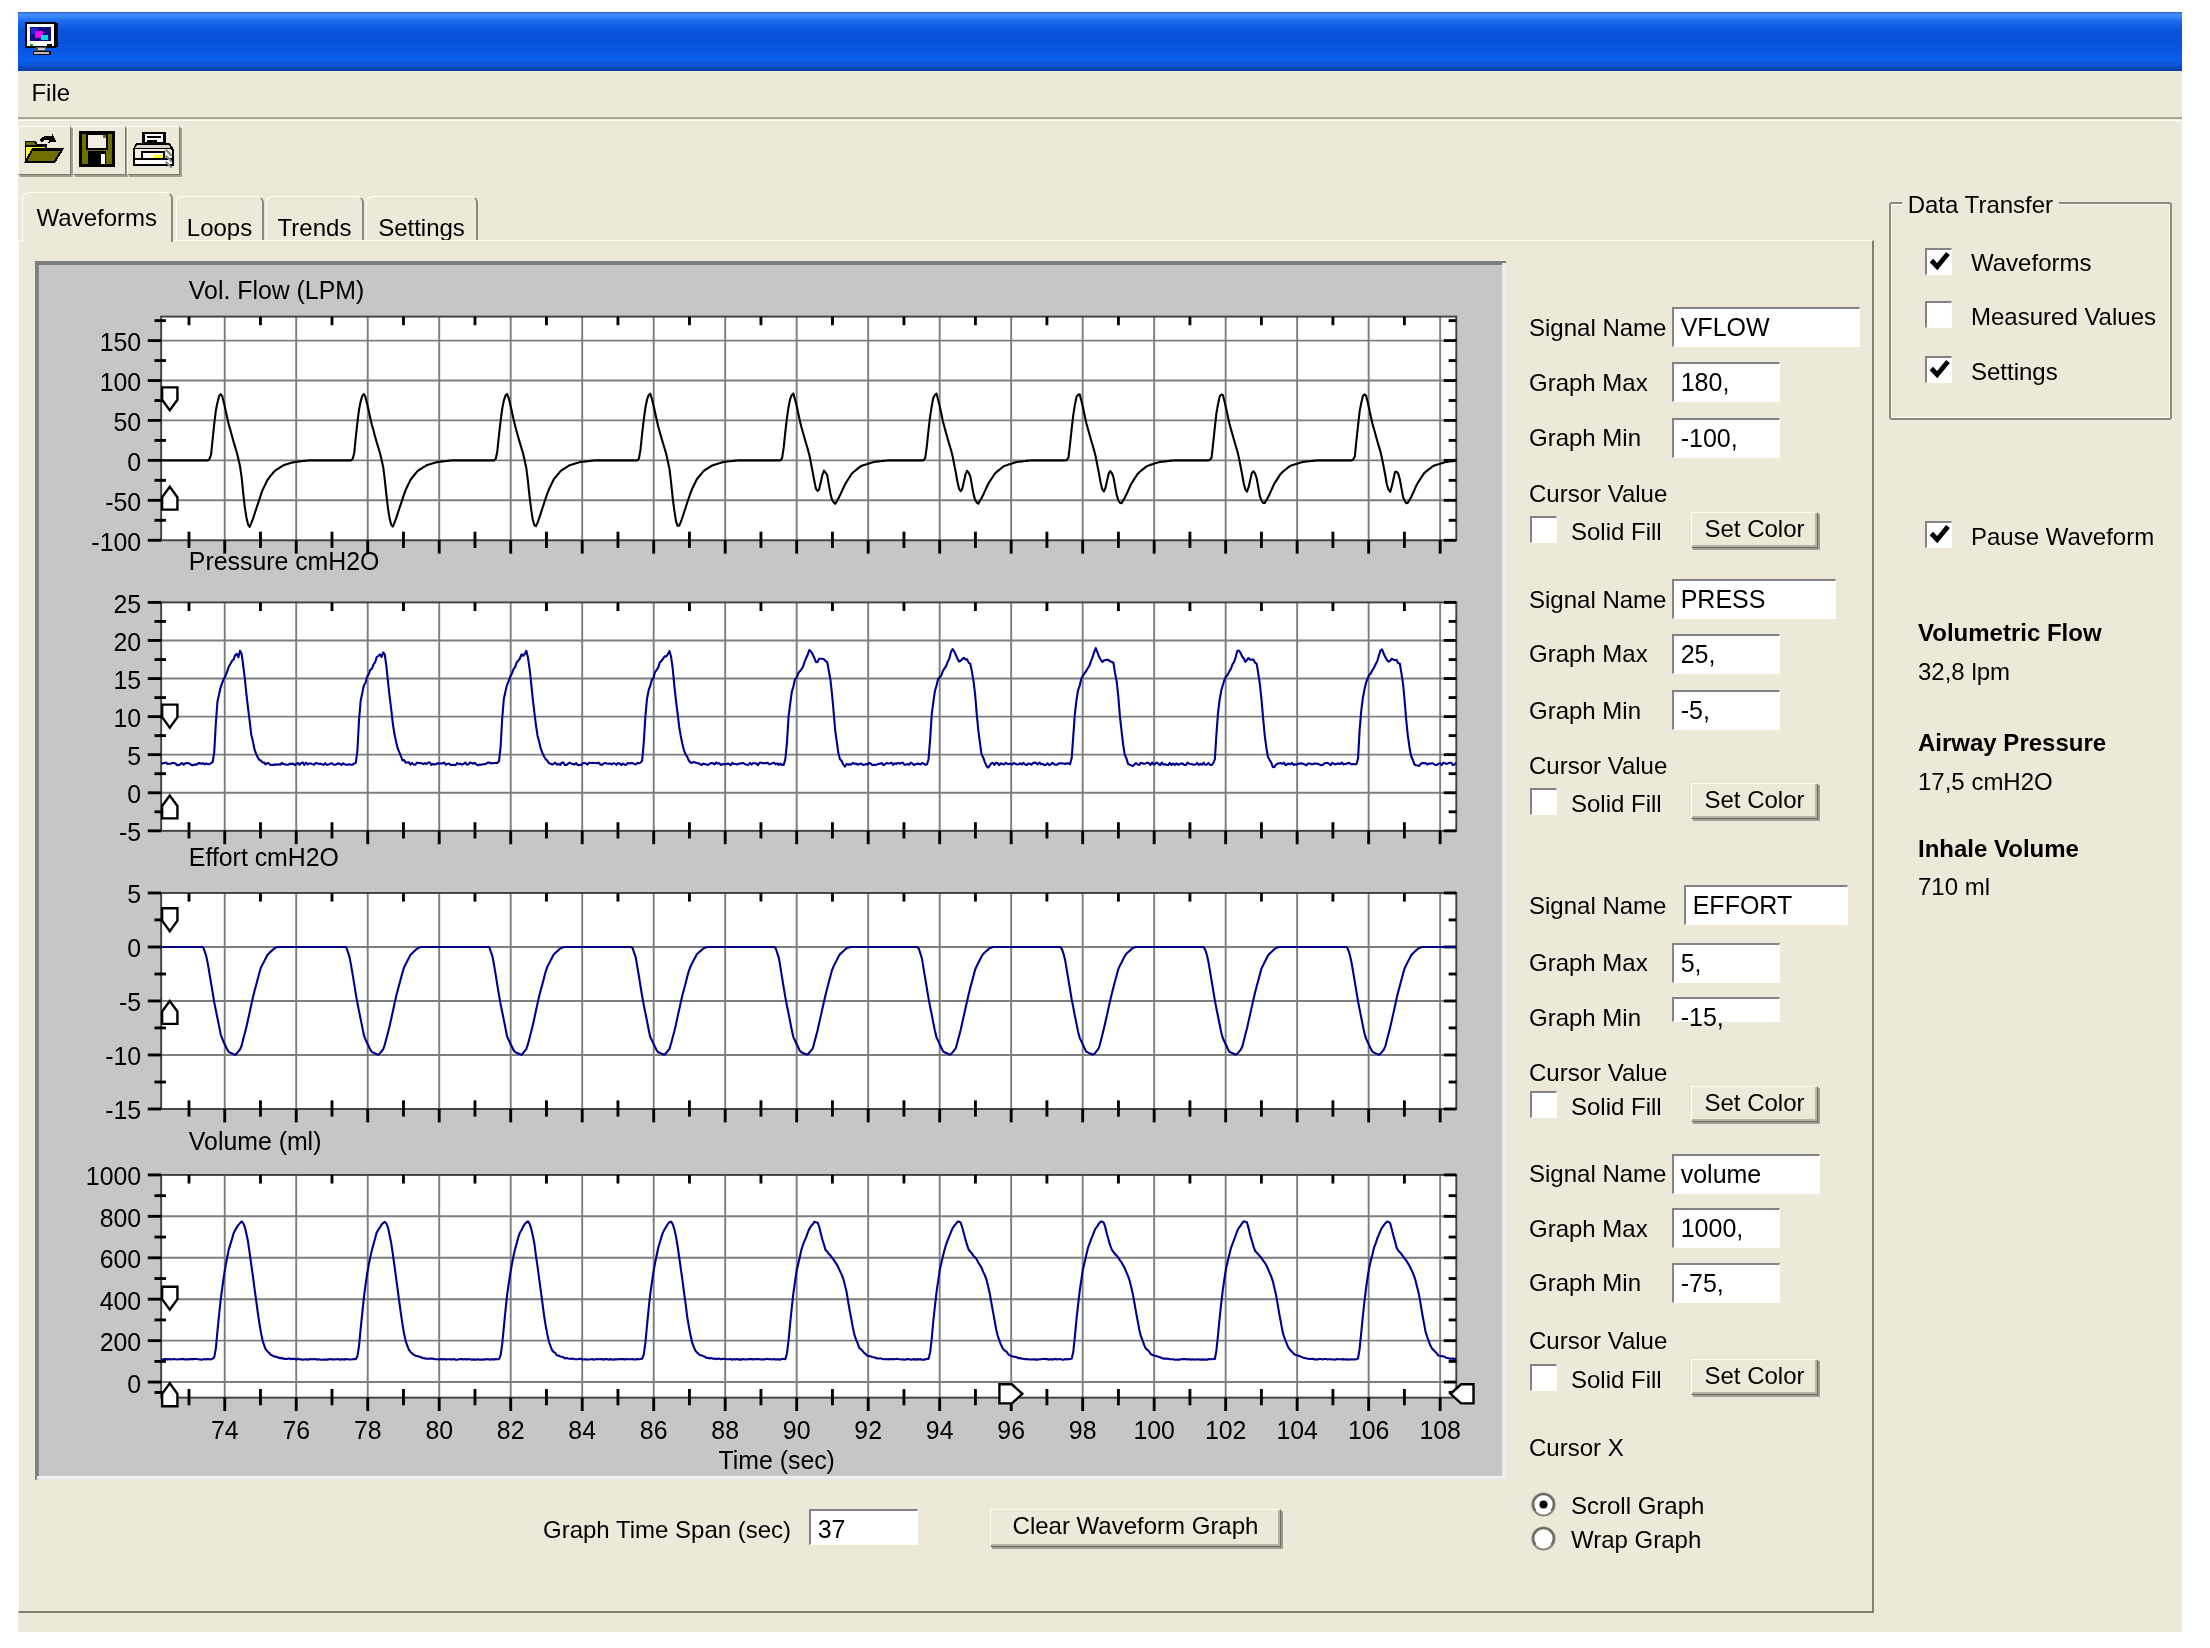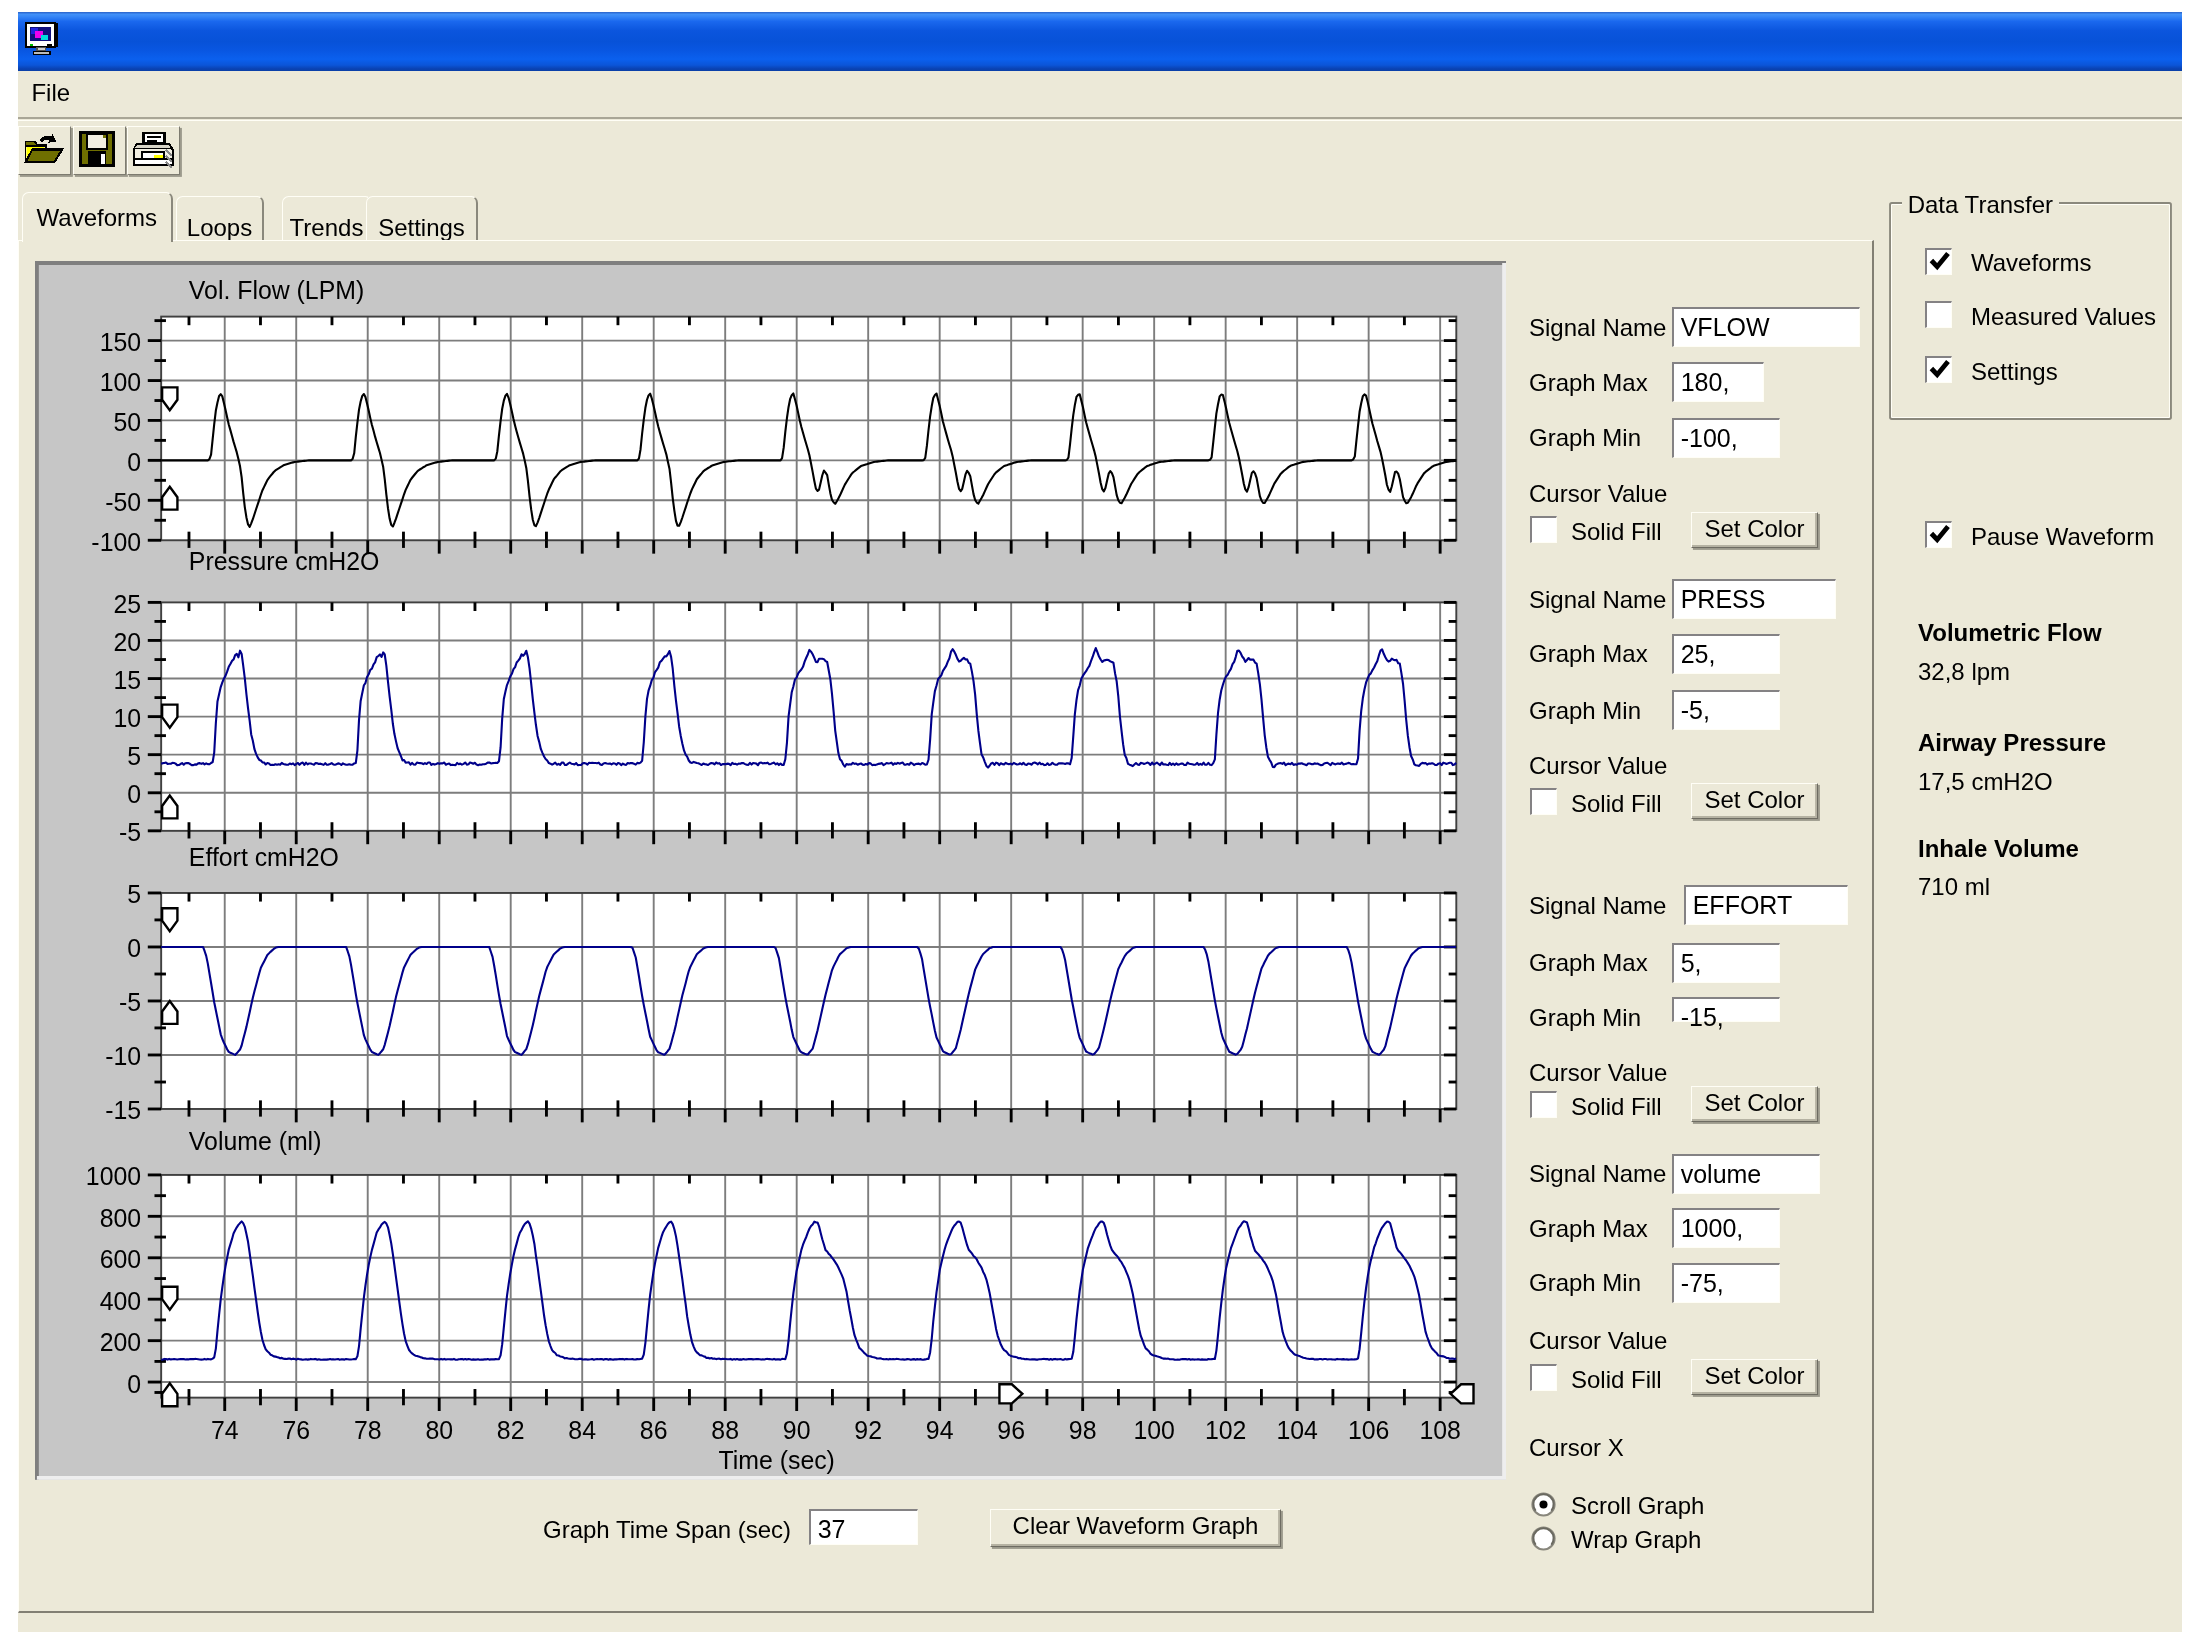--- a/index.html
+++ b/index.html
@@ -82,21 +82,21 @@
 <path d="M1,12.6 l16.8,0 l0,2.6 l-16.8,0 z" fill="#fff" stroke="#000" stroke-width="0.9"></path>
 <path d="M14.5,8.4 l2.6,2.6 m-2.6,0 l2.6,2.6 m-2.6,0 l2.6,2.6" stroke="#888" stroke-width="1.1" fill="none"></path>
 </svg>
     </div>
 <div class="abs tab" id="tabactive" style="left:3.8px;width:151px">
       <div style="margin-top:11.5px">Waveforms</div>
     </div>
 <div class="abs tab" style="left:158px;width:88px">
       <div>Loops</div>
     </div>
-<div class="abs tab" style="left:264px;width:90px">
+<div class="abs tab" style="left:248px;width:98px">
       <div>Trends</div>
     </div>
 <div class="abs tab" style="left:348px;width:112px">
       <div>Settings</div>
     </div>
 <div id="tabpage" class="abs"></div>
 </div>
 <svg width="1471" height="1219" style="position:absolute;left:35px;top:261px" viewBox="0 0 1539 1275">
 <rect x="0" y="0" width="1539" height="1275" fill="#c6c6c6"></rect>
 <path d="M0,1275 L0,0 L1539,0" stroke="#7f7f7f" stroke-width="8" fill="none"></path>
@@ -637,21 +637,21 @@
 <path d="M133,677 h16 v13 l-8,11 l-8,-11 z" fill="#fff" stroke="#000" stroke-width="2.5"></path>
 <path d="M133,798 h16 v-13 l-8,-11 l-8,11 z" fill="#fff" stroke="#000" stroke-width="2.5"></path>
 <path d="M133,1073 h16 v13 l-8,11 l-8,-11 z" fill="#fff" stroke="#000" stroke-width="2.5"></path>
 <path d="M133,1198 h16 v-13 l-8,-11 l-8,11 z" fill="#fff" stroke="#000" stroke-width="2.5"></path>
 <path d="M1009,1175 h13 l11,10 l-11,10 h-13 z" fill="#fff" stroke="#000" stroke-width="2.5"></path>
 <path d="M1505,1175 h-13 l-11,10 l11,10 h13 z" fill="#fff" stroke="#000" stroke-width="2.5"></path>
 </svg>
 <div class="abs lbl" style="left:1529px;top:314px">Signal Name</div>
 <div class="abs field" style="left:1672px;top:307px;width:188px;height:40px">VFLOW</div>
 <div class="abs lbl" style="left:1529px;top:369px">Graph Max</div>
-<div class="abs field" style="left:1672px;top:362px;width:92px;height:40px">180,</div>
+<div class="abs field" style="left:1672px;top:362px;width:108px;height:40px">180,</div>
 <div class="abs lbl" style="left:1529px;top:424px">Graph Min</div>
 <div class="abs field" style="left:1672px;top:418px;width:108px;height:40px">-100,</div>
 <div class="abs lbl" style="left:1529px;top:480px">Cursor Value</div>
 <div class="abs chk" style="left:1530px;top:516px"></div>
 <div class="abs lbl" style="left:1571px;top:518px">Solid Fill</div>
 <div class="abs btn" style="left:1691px;top:512px;width:127px;height:36px;padding-top:1.9px">Set Color</div>
 <div class="abs lbl" style="left:1529px;top:586px">Signal Name</div>
 <div class="abs field" style="left:1672px;top:579px;width:164px;height:40px">PRESS</div>
 <div class="abs lbl" style="left:1529px;top:640px">Graph Max</div>
 <div class="abs field" style="left:1672px;top:634px;width:108px;height:40px">25,</div>

